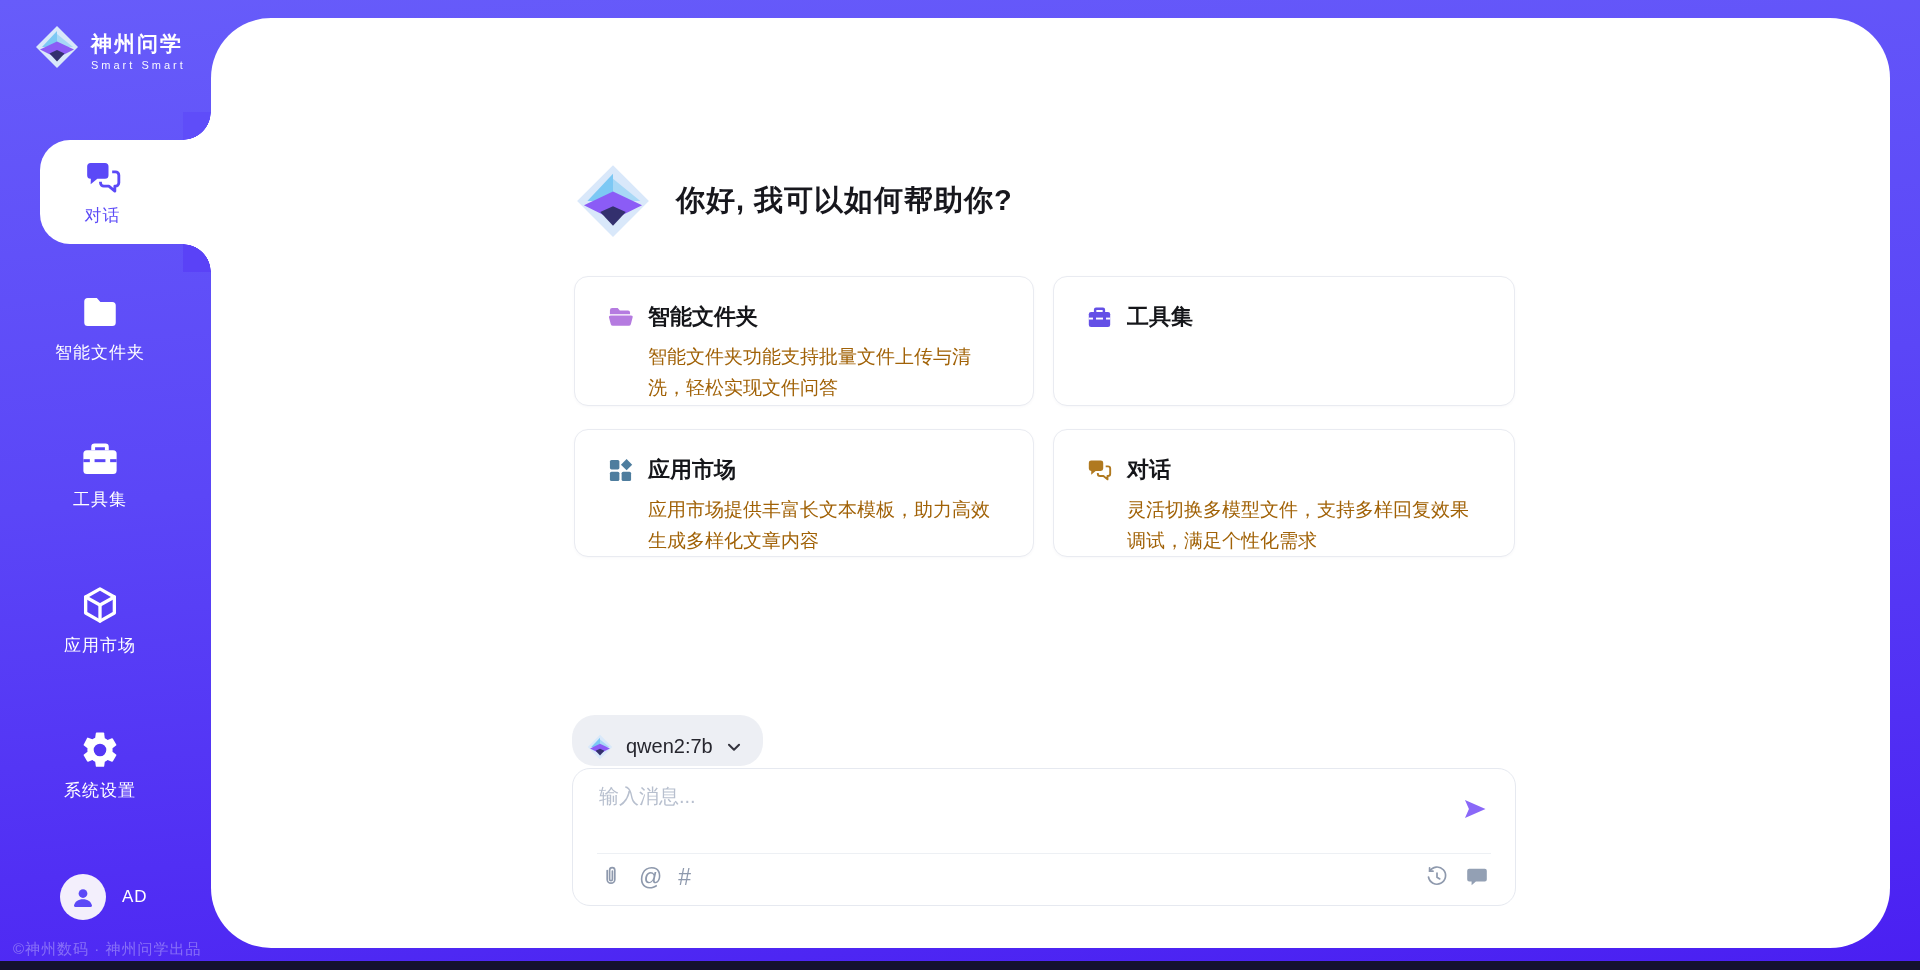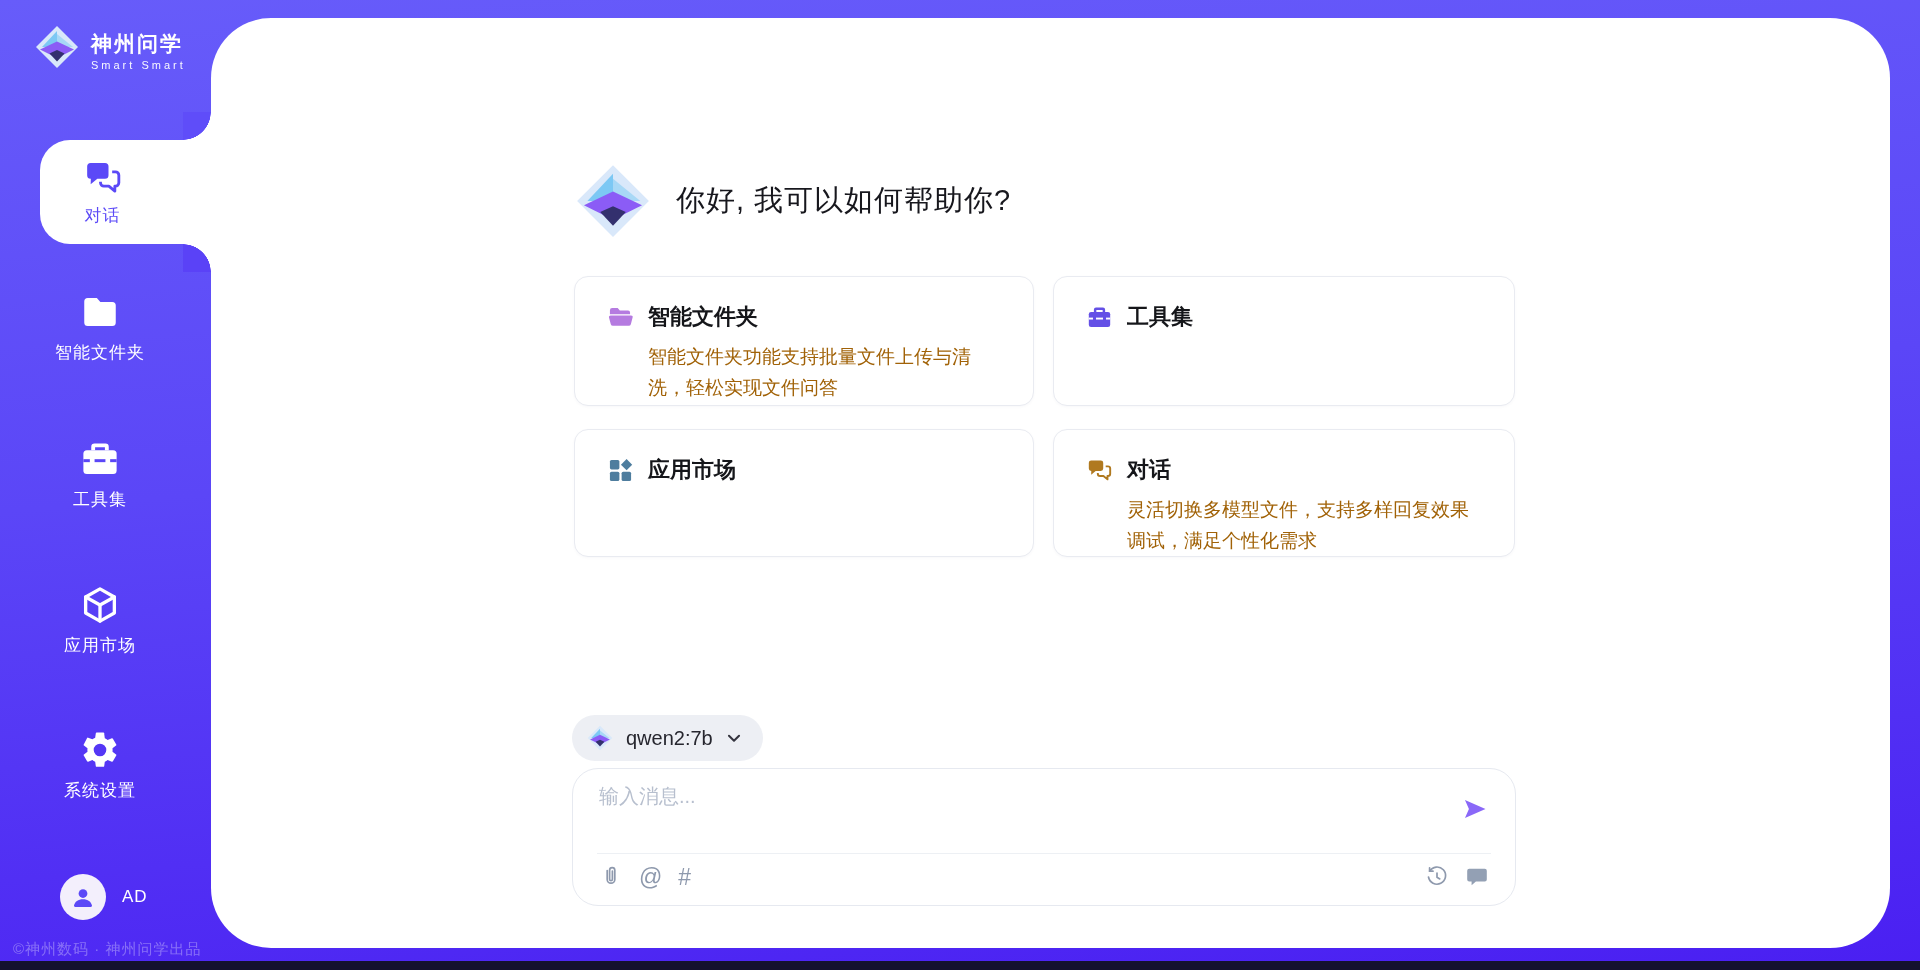--- a/index.html
+++ b/index.html
@@ -33,42 +33,42 @@
   .user-row{position:absolute;left:60px;top:874px;display:flex;align-items:center;cursor:pointer;}
   .avatar{width:46px;height:46px;border-radius:50%;background:#f3effc;display:flex;
           align-items:center;justify-content:center;}
   .avatar svg{width:30px;height:30px;}
   .user-name{color:#fff;font-size:17px;font-weight:500;margin-left:16px;letter-spacing:1px;}
   .side-footer{position:absolute;left:13px;top:920px;font-size:15px;letter-spacing:1px;
                color:rgba(255,255,255,.32);margin-top:20px;}
   
   .greet{position:absolute;left:572px;top:160px;display:flex;align-items:center;}
   .greet svg{width:82px;height:82px;}
-  .greet-title{margin-left:22px;font-size:29px;font-weight:400;color:#17171d;letter-spacing:1px;}
+  .greet-title{margin-left:22px;font-size:29px;font-weight:700;color:#17171d;letter-spacing:1px;}
   
   .card{position:absolute;background:#fff;border:1px solid #e9ebf1;border-radius:14px;
         box-sizing:border-box;padding:25px 36px 0 32px;cursor:pointer;
         box-shadow:0 1px 3px rgba(40,40,90,.03);}
   .card-1{left:574px;top:276px;width:460px;height:130px;}
   .card-2{left:1053px;top:276px;width:462px;height:130px;}
   .card-3{left:574px;top:429px;width:460px;height:128px;}
   .card-4{left:1053px;top:429px;width:462px;height:128px;}
   .card-head{display:flex;align-items:center;}
   .card-head svg{width:27px;height:27px;flex:none;}
   .card-title{margin-left:14px;font-size:22px;font-weight:700;color:#15161a;}
   .card-desc{margin-left:41px;margin-top:9px;font-size:19px;line-height:31px;color:#a16207;}
   .ic-folder{color:#b57be0;} .ic-toolbox{color:#6450e6;} .ic-market{color:#4e7d9e;} .ic-chatc{color:#b0791f;}
   
-  .model-pill{position:absolute;left:572px;top:715px;height:46px;padding:0 18px 0 14px;
+  .model-pill{position:absolute;left:572px;top:715px;height:39px;padding:12px 18px 0 14px;
               background:#edeff4;border-radius:23px;display:flex;align-items:center;cursor:pointer;}
   .model-pill svg.gem{width:28px;height:28px;}
   .model-name{margin-left:12px;font-size:20px;color:#26262e;}
   .model-pill svg.chev{width:22px;height:22px;margin-left:10px;}
   .composer{position:absolute;left:572px;top:768px;width:944px;height:138px;background:#fff;
-            border:1.5px solid #e6e9f0;border-radius:26px;box-sizing:border-box;}
+            border:1.5px solid #e6e9f0;border-radius:18px;box-sizing:border-box;}
   .composer textarea{position:absolute;left:24px;top:12px;width:860px;height:62px;border:none;
             resize:none;outline:none;font-family:inherit;font-size:20px;color:#333;background:transparent;}
   .composer textarea::placeholder{color:#b7bfce;}
   .send-btn{position:absolute;right:26px;top:26px;width:28px;height:28px;cursor:pointer;}
   .comp-divider{position:absolute;left:24px;right:24px;top:84px;height:1px;background:#edf0f4;}
   .comp-row{position:absolute;left:26px;right:26px;top:96px;display:flex;align-items:center;}
   .comp-icons-left{display:flex;align-items:center;gap:16px;}
   .comp-icons-right{margin-left:auto;display:flex;align-items:center;gap:16px;}
   .comp-row svg{width:24px;height:24px;cursor:pointer;}
   .glyph-icon{font-size:23px;color:#8e99ad;cursor:pointer;line-height:24px;}
@@ -188,20 +188,21 @@
   <div class="card card-3">
     <div class="card-head">
       <svg class="ic-market" viewBox="0 0 24 24" fill="currentColor">
         <rect x="2.6" y="2.6" width="8.4" height="8.4" rx="1.4"></rect>
         <polygon points="17.4,1.8 22.4,6.8 17.4,11.8 12.4,6.8"></polygon>
         <rect x="13" y="13" width="8.4" height="8.4" rx="1.4"></rect>
         <rect x="2.6" y="13" width="8.4" height="8.4" rx="1.4"></rect>
       </svg>
       <div class="card-title">应用市场</div>
     </div>
+    <div class="card-desc">应用市场提供丰富长文本模板，助力高效生成多样化文章内容</div>
   </div>
 
   <div class="card card-4">
     <div class="card-head">
       <svg class="ic-chatc" viewBox="0 0 24 24">
         <path d="M4.6 3h8.6a2.1 2.1 0 0 1 2.1 2.1v5.2a2.1 2.1 0 0 1-2.1 2.1H8.6l-4 3.4.1-3.4h-.1a2.1 2.1 0 0 1-2.1-2.1V5.1A2.1 2.1 0 0 1 4.6 3z" fill="currentColor"></path>
         <path d="M17.5 8.3h2a2 2 0 0 1 2 2v4.6a2 2 0 0 1-2 2h-.4v3l-3.6-3h-3a2 2 0 0 1-2-2v-.6" fill="none" stroke="currentColor" stroke-width="1.7" stroke-linejoin="round"></path>
       </svg>
       <div class="card-title">对话</div>
     </div>

